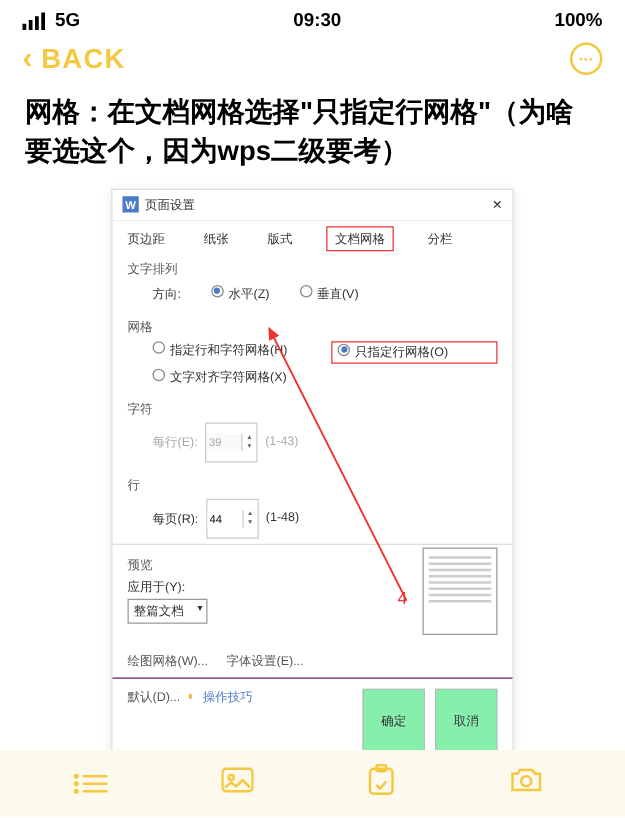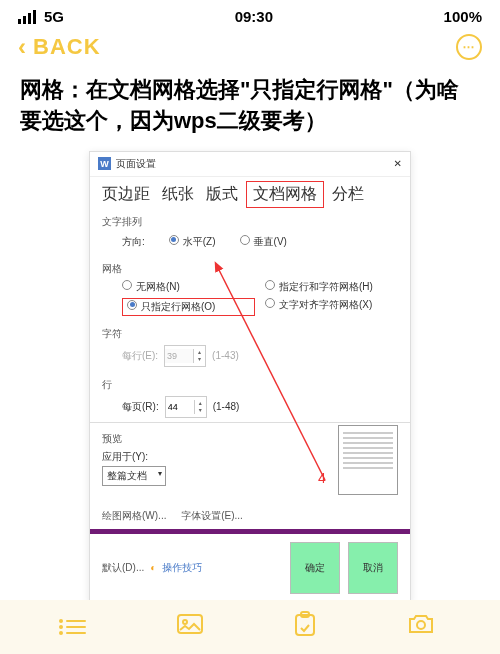--- a/index.html
+++ b/index.html
@@ -10,45 +10,45 @@
 .bar{width:3px;background:#000}
 .top{display:flex;align-items:center;justify-content:space-between;padding:4px 18px 8px}
 .back{display:flex;align-items:center;gap:6px;color:#f5c842;font-size:22px;font-weight:700;letter-spacing:1px}
 .chev{font-size:24px;font-weight:900}
 .dots-btn{width:26px;height:26px;border:2px solid #f5c842;border-radius:50%;display:flex;align-items:center;justify-content:center;color:#f5c842;font-size:12px;letter-spacing:1px;font-weight:900}
 .title{padding:6px 20px 14px;font-size:22px;font-weight:700;line-height:1.4}
 .shot{margin:0 auto;width:322px;background:#fff;border:1px solid #ddd;box-shadow:0 2px 8px rgba(0,0,0,.1);font-size:10px;color:#333;position:relative}
 .shead{display:flex;align-items:center;justify-content:space-between;padding:5px 8px;border-bottom:1px solid #eee}
 .shead-l{display:flex;align-items:center;gap:5px}
 .wicon{width:13px;height:13px;background:#4a7bc8;color:#fff;display:flex;align-items:center;justify-content:center;font-size:9px;font-weight:700}
-.tabs{display:flex;padding:0 8px;gap:4px;font-size:16px;margin-top:4px}
+.tabs{display:flex;padding:0 8px;gap:23px;font-size:10px;margin-top:4px}
 .tab{padding:3px 4px}
 .tab.act{border:1.5px solid #e33;padding:2px 6px}
 .sec{padding:4px 12px}
 .slabel{font-size:10px;color:#555;margin:3px 0 4px}
 .row{display:flex;align-items:center;gap:24px;padding:2px 0 2px 20px;font-size:10px}
 .radio{width:10px;height:10px;border:1px solid #888;border-radius:50%;display:inline-block;margin-right:4px;vertical-align:middle;position:relative}
 .radio.on::after{content:"";position:absolute;top:1.5px;left:1.5px;width:5px;height:5px;background:#4a7bc8;border-radius:50%}
 .ropt{display:flex;align-items:flex-start}
 .grid2{display:grid;grid-template-columns:1fr 1fr;gap:4px 10px;padding-left:20px}
 .hl{border:1.5px solid #e33;padding:1px 4px;display:inline-flex;align-items:flex-start}
 .fldrow{display:flex;align-items:center;gap:6px;padding-left:20px;font-size:10px;margin-top:2px}
-.spin{display:flex;align-items:center;border:1px solid #ccc;height:22px}
+.spin{display:flex;align-items:center;border:1px solid #ccc;height:32px}
 .spin input{border:none;width:28px;height:14px;font-size:9px;padding:0 2px;text-align:left}
 .spin-b{width:12px;display:flex;flex-direction:column;border-left:1px solid #ccc}
 .spin-b span{height:7px;font-size:6px;line-height:7px;text-align:center;color:#666}
 .gray{color:#aaa}
 .preview{border-top:1px solid #ddd;padding:6px 12px 8px}
 .pvbox{width:60px;height:70px;border:1px solid #999;float:right;margin-top:-4px;padding:6px 4px;display:flex;flex-direction:column;gap:3px}
 .pvline{height:2px;background:#ccc}
 .sel{border:1px solid #999;padding:2px 18px 2px 4px;font-size:10px;display:inline-block;position:relative;margin-top:2px}
 .sel::after{content:"▾";position:absolute;right:3px;font-size:8px}
 .links{padding:6px 12px;font-size:10px;color:#555}
 .links span{margin-right:12px}
-.dlgbtns{display:flex;align-items:center;justify-content:space-between;padding:8px 12px;border-top:5px solid #701a75}
+.dlgbtns{display:flex;align-items:flex-start;justify-content:space-between;padding:8px 12px;border-top:1px solid #701a75}
 .dlgbtns-l{display:flex;align-items:center;gap:6px;font-size:10px;color:#4a7bc8}
 .dlgbtns-r{display:flex;gap:8px}
 .dbtn{border:1px solid #bbb;padding:18px 14px;font-size:10px;background:#86efac}
 .bulb{color:#f5a623}
 .arrow{position:absolute;pointer-events:none}
 .anum{position:absolute;color:#e33;font-size:14px;font-weight:400}
 .bottom{position:absolute;bottom:0;left:0;right:0;height:54px;background:#fdf9ed;display:flex;align-items:center;justify-content:space-around;padding:0 20px}
 .bicon{color:#f5c842;font-size:24px}
 .icon-list{display:flex;flex-direction:column;gap:4px;position:relative}
 .icon-list span{width:20px;height:2px;background:#f5c842;border-radius:1px;position:relative}
@@ -110,24 +110,20 @@
           <span>垂直(V)</span>
         </span>
     </div>
   </div>
 
   <div class="sec">
     <div class="slabel">网格</div>
     <div class="grid2">
       <span class="ropt">
           <span class="radio"></span>
-          <span>无网格(N)</span>
-        </span>
-      <span class="ropt">
-          <span class="radio"></span>
           <span>指定行和字符网格(H)</span>
         </span>
       <span class="ropt hl">
           <span class="radio on"></span>
           <span>只指定行网格(O)</span>
         </span>
       <span class="ropt">
           <span class="radio"></span>
           <span>文字对齐字符网格(X)</span>
         </span>

